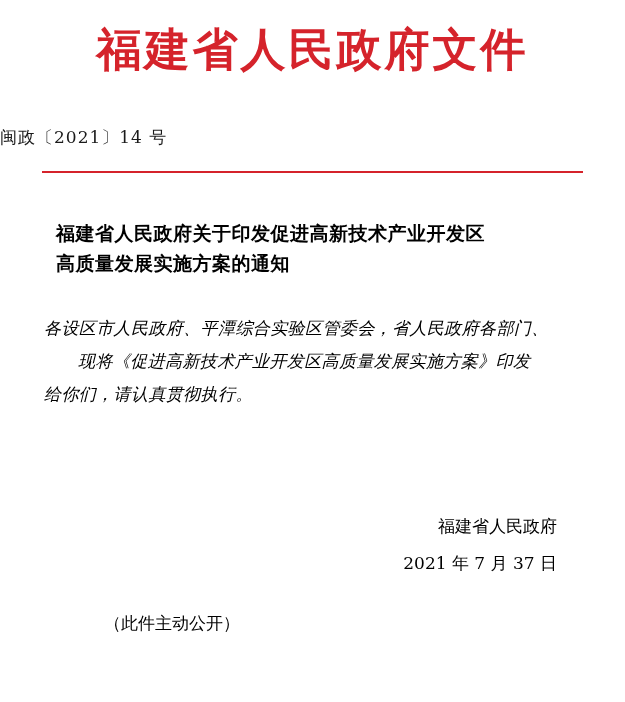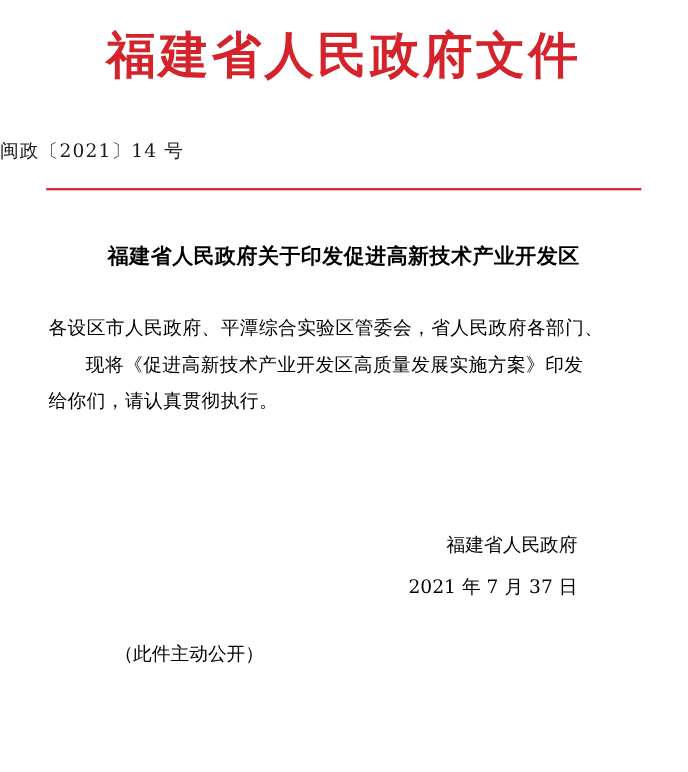--- a/index.html
+++ b/index.html
@@ -41,41 +41,42 @@
     letter-spacing: 1px;
     font-family: "DejaVu Serif", "Liberation Serif", serif;
   }
   .red-rule {
     height: 2px;
     background: #d5232b;
     margin: 22px 42px 0 42px;
   }
   .subject {
     margin: 46px 56px 16px 56px;
-    text-align: center;
+    text-align: left;
     font-size: 19px;
     font-weight: bold;
     line-height: 1.55;
     letter-spacing: 0.5px;
     font-family: "DejaVu Serif", "Liberation Serif", serif;
   }
   .body-block {
     margin: 34px 44px 0 44px;
     font-size: 17px;
     line-height: 1.95;
     letter-spacing: 0.4px;
     font-family: "DejaVu Serif", "Liberation Serif", serif;
+    font-style: italic;
   }
   .para-indent {
     text-indent: 2em;
   }
   .signature {
     margin-top: 96px;
     text-align: right;
-    padding-right: 100px;
+    padding-right: 68px;
     font-size: 17px;
     line-height: 2.2;
     font-family: "DejaVu Serif", "Liberation Serif", serif;
   }
   .footnote {
     margin-top: 30px;
     padding-left: 104px;
     font-size: 17px;
     font-family: "DejaVu Serif", "Liberation Serif", serif;
   }
@@ -88,20 +89,21 @@
   <div class="doc-header">
     <div class="doc-title">福建省人民政府文件</div>
   </div>
 
   <div class="doc-number">闽政〔2021〕14 号</div>
 
   <div class="red-rule"></div>
 
   <div class="subject">
     <div>福建省人民政府关于印发促进高新技术产业开发区</div>
+    <div>高质量发展实施方案的通知</div>
   </div>
 
   <div class="body-block">
     <div>各设区市人民政府、平潭综合实验区管委会，省人民政府各部门、</div>
     <div class="para-indent">现将《促进高新技术产业开发区高质量发展实施方案》印发</div>
     <div>给你们，请认真贯彻执行。</div>
   </div>
 
   <div class="signature">
     <div>福建省人民政府</div>

